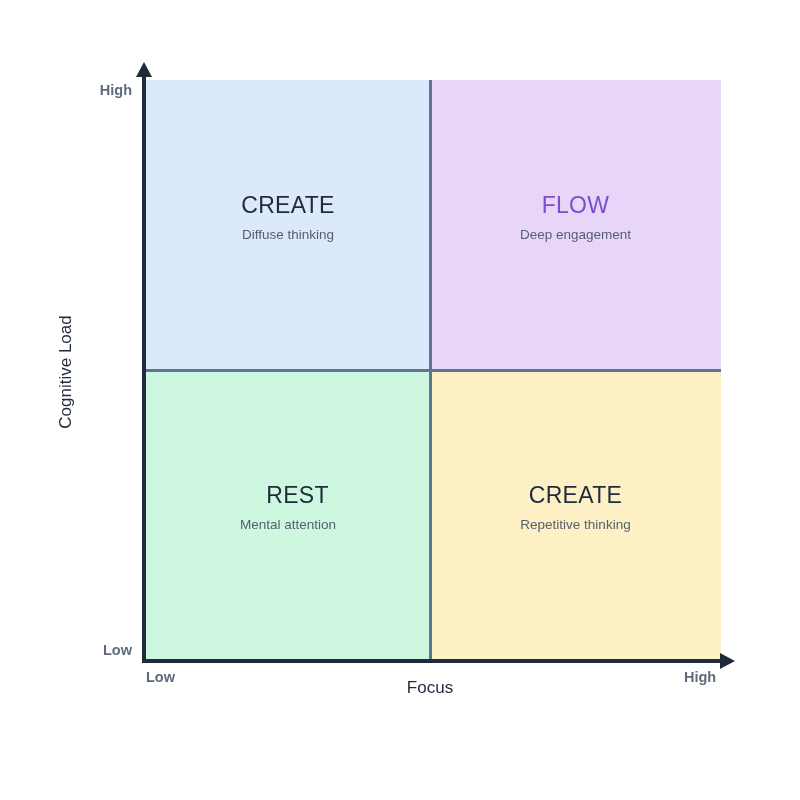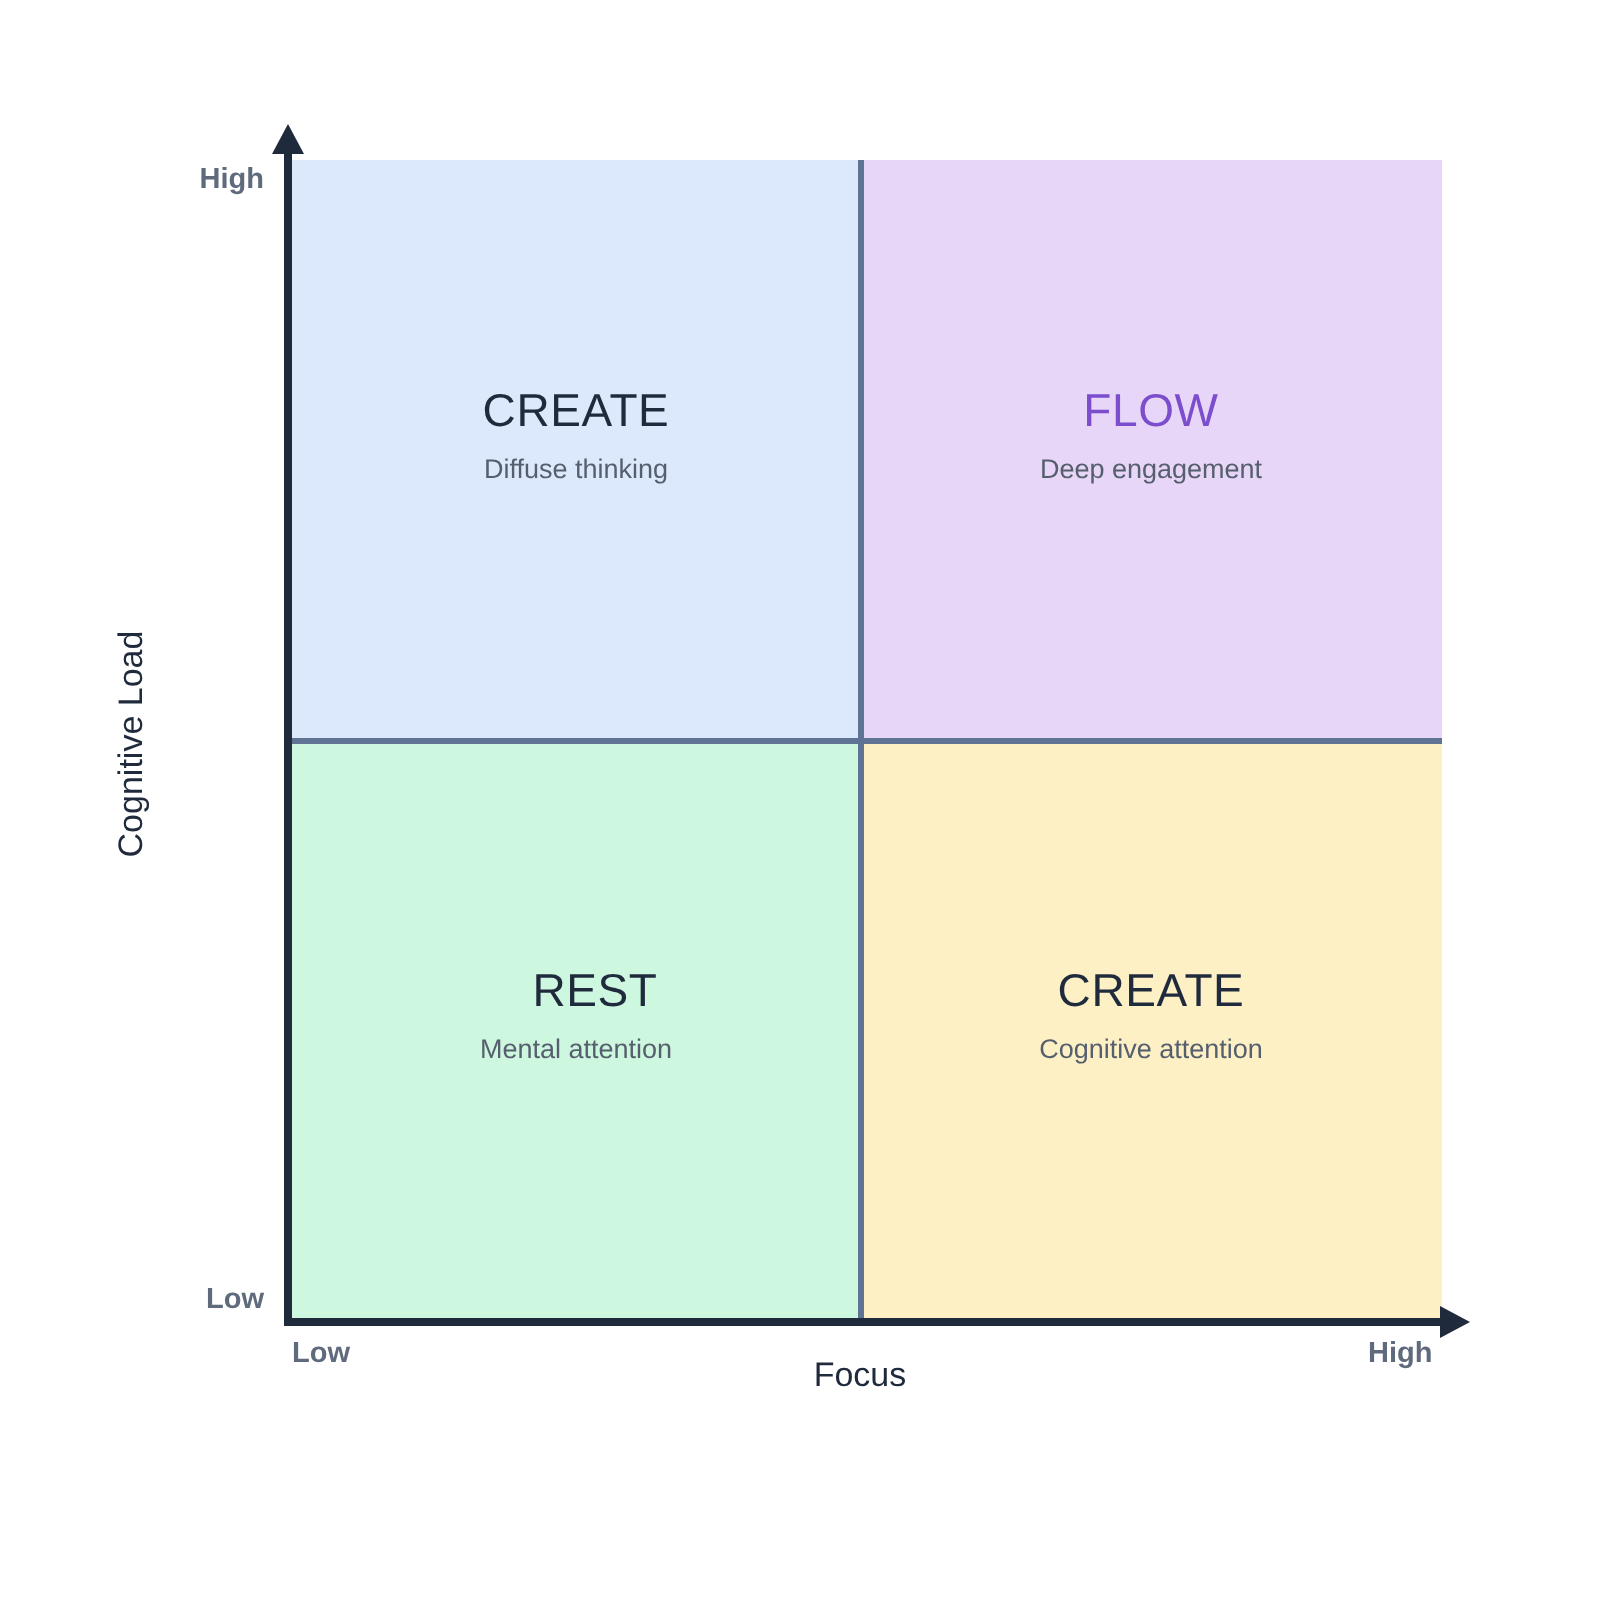--- a/index.html
+++ b/index.html
@@ -187,21 +187,21 @@
     <div class="quad" id="quad-rest" style="background: rgb(206, 247, 224);">
       <div class="quad-inner">
         <div class="quad-title" style="color: rgb(31, 42, 60); margin-left: 19px;">REST</div>
         <div class="quad-sub">Mental attention</div>
       </div>
     </div>
 
     <div class="quad" id="quad-grind" style="background: rgb(253, 240, 196);">
       <div class="quad-inner">
         <div class="quad-title" style="color: rgb(31, 42, 60);">CREATE</div>
-        <div class="quad-sub">Cognitive attention</div>
+        <div class="quad-sub">Repetitive thinking</div>
       </div>
     </div>
 
     <div id="div-v"></div>
     <div id="div-h"></div>
   </div>
 
   <div id="axis-y-line"></div>
   <div id="axis-y-arrow"></div>
   <div id="axis-x-line"></div>

